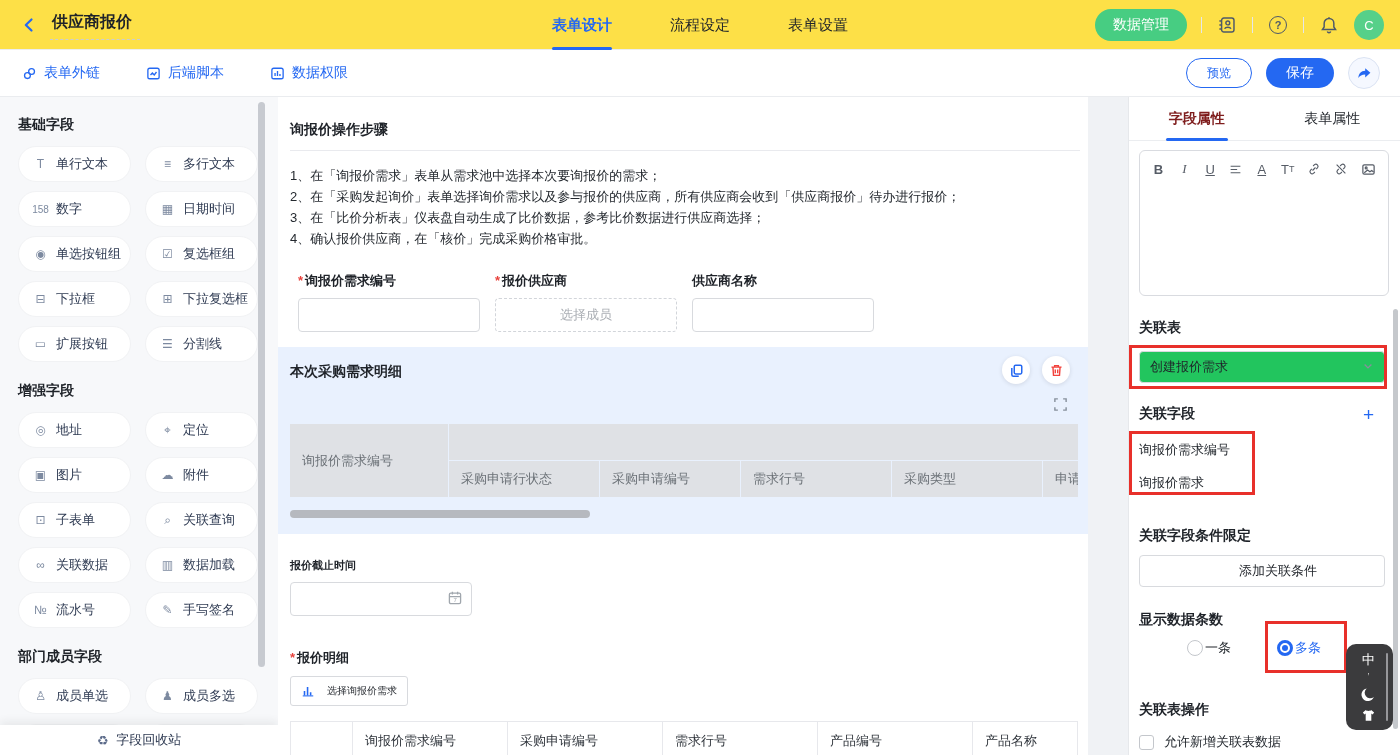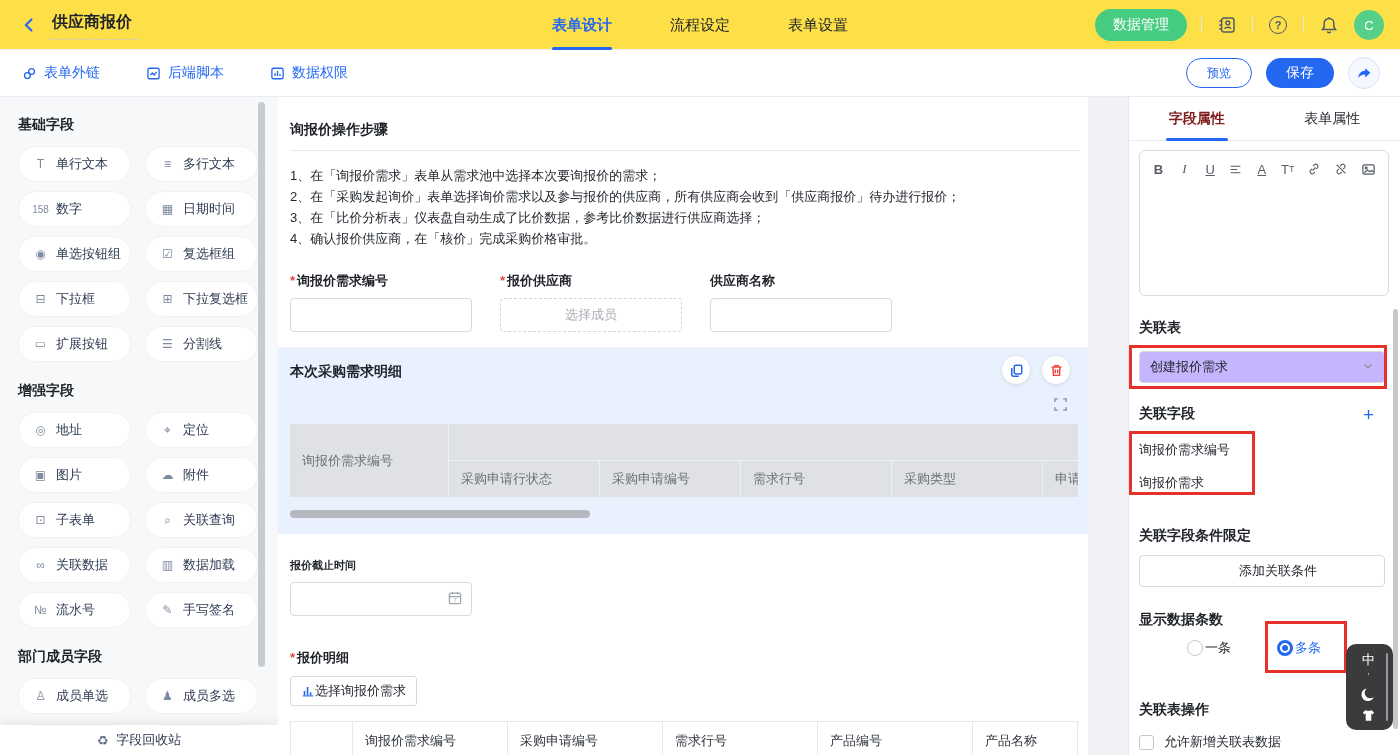--- a/index.html
+++ b/index.html
@@ -43,61 +43,61 @@
   .sb-scroll{position:absolute;right:13px;top:5px;width:7px;height:565px;border-radius:4px;background:#c7cad0;}
   .recycle-bar{position:absolute;left:0;bottom:0;width:278px;height:30px;background:#fff;box-shadow:0 -3px 10px rgba(31,35,41,.08);display:flex;align-items:center;justify-content:center;gap:8px;font-size:13px;color:#2e3a52;cursor:pointer;}
 
   
   .canvas{position:absolute;left:278px;top:97px;width:810px;height:658px;background:#fff;overflow:hidden;}
   .canvas-inner{padding:24px 8px 0 12px;}
   .steps-title{font-size:14px;font-weight:bold;color:#1f2329;}
   .cv-divider{height:1px;background:#e9eaee;margin-top:11px;}
   .steps{margin-top:14px;}
   .step-line{font-size:13px;line-height:21px;color:#24292f;}
-  .fields-row{display:flex;gap:28px;margin-top:23px;}
+  .fields-row{display:flex;gap:15px;margin-top:23px;margin-left:8px;}
   .field{width:182px;}
   .f-label{font-size:13px;font-weight:bold;color:#1f2329;margin-bottom:8px;}
   .req{color:#e8423c;margin-right:2px;}
   .ipt{height:34px;border:1px solid #d8dade;border-radius:4px;background:#fff;width:100%;font-size:13px;padding:0 10px;color:#1f2329;outline:none;}
   .member-box{height:34px;border:1px dashed #d2d5da;border-radius:4px;display:flex;align-items:center;justify-content:center;color:#a9adb3;font-size:13px;cursor:pointer;}
   .subform{margin:15px -8px 0 -12px;background:#E9F1FE;padding:16px 10px 16px 12px;position:relative;}
   .sf-title{font-size:14px;font-weight:bold;color:#1f2329;}
   .sf-actions{position:absolute;right:18px;top:9px;display:flex;gap:12px;}
   .circ-btn{width:28px;height:28px;border-radius:50%;background:#fff;box-shadow:0 1px 4px rgba(31,35,41,.12);display:flex;align-items:center;justify-content:center;cursor:pointer;}
   .sf-expand{position:absolute;right:20px;top:50px;cursor:pointer;}
   .sf-table{margin-top:43px;display:grid;grid-template-columns:158px 150px 140px 150px 150px 1fr;grid-template-rows:36px 36px;gap:1px;}
   .sf-cell{background:#dfe1e5;color:#6b7177;font-size:13px;display:flex;align-items:center;padding-left:12px;overflow:hidden;white-space:nowrap;}
   .sf-rowhead{grid-row:1/3;}
   .sf-group{grid-column:2/7;}
   .sf-scrollthumb{margin-top:13px;width:300px;height:8px;border-radius:4px;background:#b6b9bf;cursor:pointer;}
   .deadline-label{margin-top:24px;font-size:11px;font-weight:bold;color:#1f2329;}
   .date-wrap{position:relative;width:182px;margin-top:9px;}
   .date-ico{position:absolute;right:9px;top:8px;}
   .quote-label{margin-top:33px;font-size:13px;font-weight:bold;color:#1f2329;}
-  .select-req-btn{margin-top:9px;display:inline-flex;align-items:center;gap:0;height:30px;padding:8px 10px;border:1px solid #d8dade;border-radius:3px;background:#fff;font-size:13px;color:#1f2329;cursor:pointer;}
+  .select-req-btn{margin-top:9px;display:inline-flex;align-items:center;gap:12px;height:30px;padding:8px 10px;border:1px solid #d8dade;border-radius:3px;background:#fff;font-size:10px;color:#1f2329;cursor:pointer;}
   .detail-table{margin-top:15px;margin-right:2px;display:grid;grid-template-columns:62px 155px 155px 155px 155px 1fr;border:1px solid #e7e8ec;height:40px;}
   .dt-cell{border-right:1px solid #e7e8ec;font-size:13px;color:#2f343b;display:flex;align-items:center;padding-left:12px;white-space:nowrap;overflow:hidden;}
   .dt-cell:last-child{border-right:none;}
 
   
   .panel{position:absolute;left:1128px;top:97px;width:272px;height:658px;background:#fff;border-left:1px solid #e6e8eb;}
   .p-tabs{position:absolute;left:0;top:0;width:100%;height:44px;display:flex;border-bottom:1px solid #ebedf0;}
   .p-tab{flex:1;display:flex;align-items:center;justify-content:center;font-size:14px;color:#1f2329;position:relative;cursor:pointer;}
   .p-tab.active{color:#7f1d1d;font-weight:bold;}
   .p-tab.active::after{content:"";position:absolute;bottom:-1px;left:50%;transform:translateX(-50%);width:62px;height:3px;border-radius:2px;background:#2468F2;}
   .editor{position:absolute;left:10px;top:53px;width:250px;height:146px;border:1px solid #d9dbe0;border-radius:6px;background:#fff;}
   .ed-toolbar{height:36px;display:flex;align-items:center;justify-content:space-between;padding:0 12px;}
   .ed-ico{font-size:13px;color:#565c66;cursor:pointer;display:flex;align-items:center;min-width:13px;justify-content:center;}
   .ed-b{font-weight:bold;}
   .ed-i{font-style:italic;font-family:"Liberation Serif","DejaVu Serif",serif;}
   .ed-u{text-decoration:underline;}
   .ed-a{text-decoration:underline;}
   .ed-t small{font-size:9px;}
   .p-label{position:absolute;left:10px;font-size:14px;font-weight:bold;color:#1f2329;}
-  .rel-select{position:absolute;left:10px;top:254px;width:246px;height:32px;border:1px solid #d8dade;border-radius:4px;background:#c4b5fd;display:flex;align-items:center;padding:0 10px;font-size:13px;color:#1f2329;cursor:pointer;}
+  .rel-select{position:absolute;left:10px;top:254px;width:246px;height:32px;border:1px solid #d8dade;border-radius:4px;background:#22c55e;display:flex;align-items:center;padding:0 10px;font-size:13px;color:#1f2329;cursor:pointer;}
   .rel-select .chev{margin-left:auto;}
   .p-plus{position:absolute;right:26px;top:308px;color:#2468F2;font-size:19px;line-height:19px;cursor:pointer;}
   .rel-item{position:absolute;left:10px;font-size:13px;color:#24292f;}
   .btn-cond{position:absolute;left:10px;top:458px;width:246px;height:32px;border:1px solid #d8dade;border-radius:4px;background:#fff;font-size:13px;color:#1f2329;display:flex;align-items:center;justify-content:center;cursor:pointer;padding-left:32px;}
   .radio-row{position:absolute;top:542px;left:0;width:100%;height:20px;}
   .radio-opt{position:absolute;display:flex;align-items:center;gap:2px;font-size:13px;color:#24292f;cursor:pointer;}
   .radio{width:16px;height:16px;border:1.5px solid #c4c7cc;border-radius:50%;background:#fff;flex:none;}
   .radio.on{border:3px solid #2468F2;display:flex;}
   .radio.on .dot{width:6px;height:6px;margin:2px;border-radius:50%;background:#2468F2;}
   .radio-opt.sel{color:#2468F2;}

